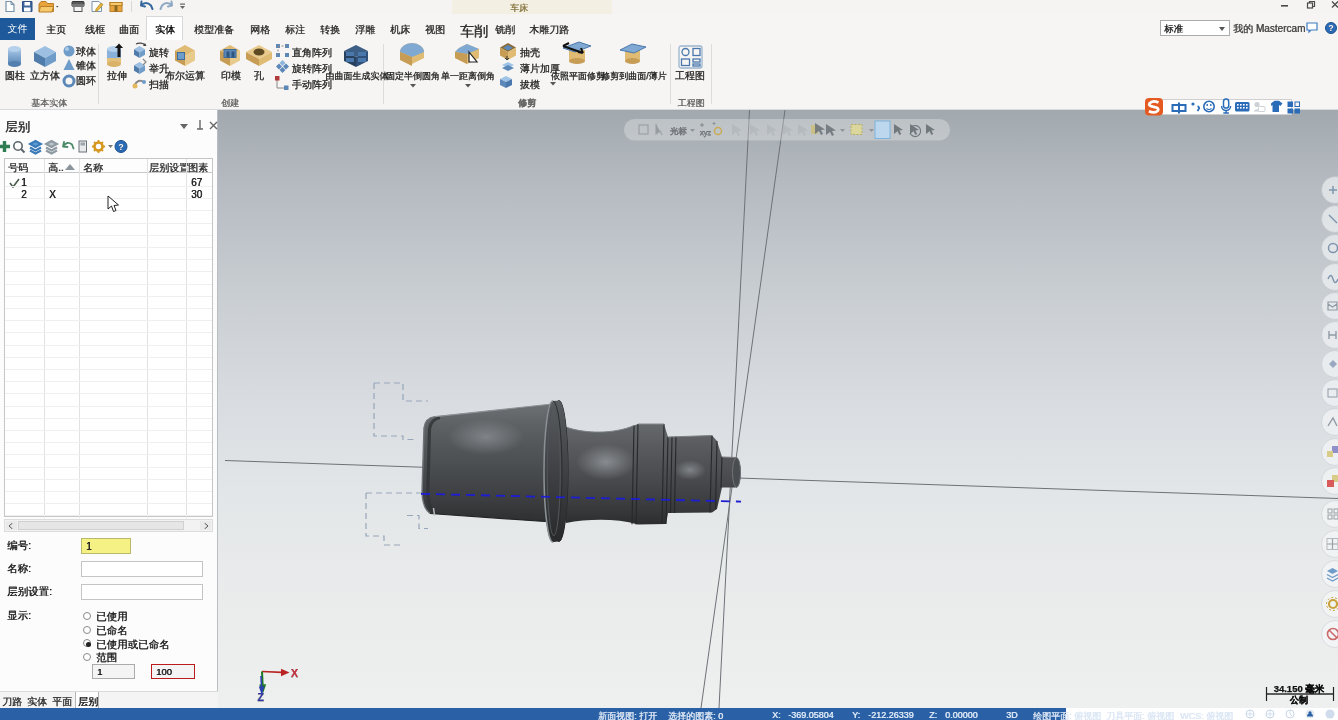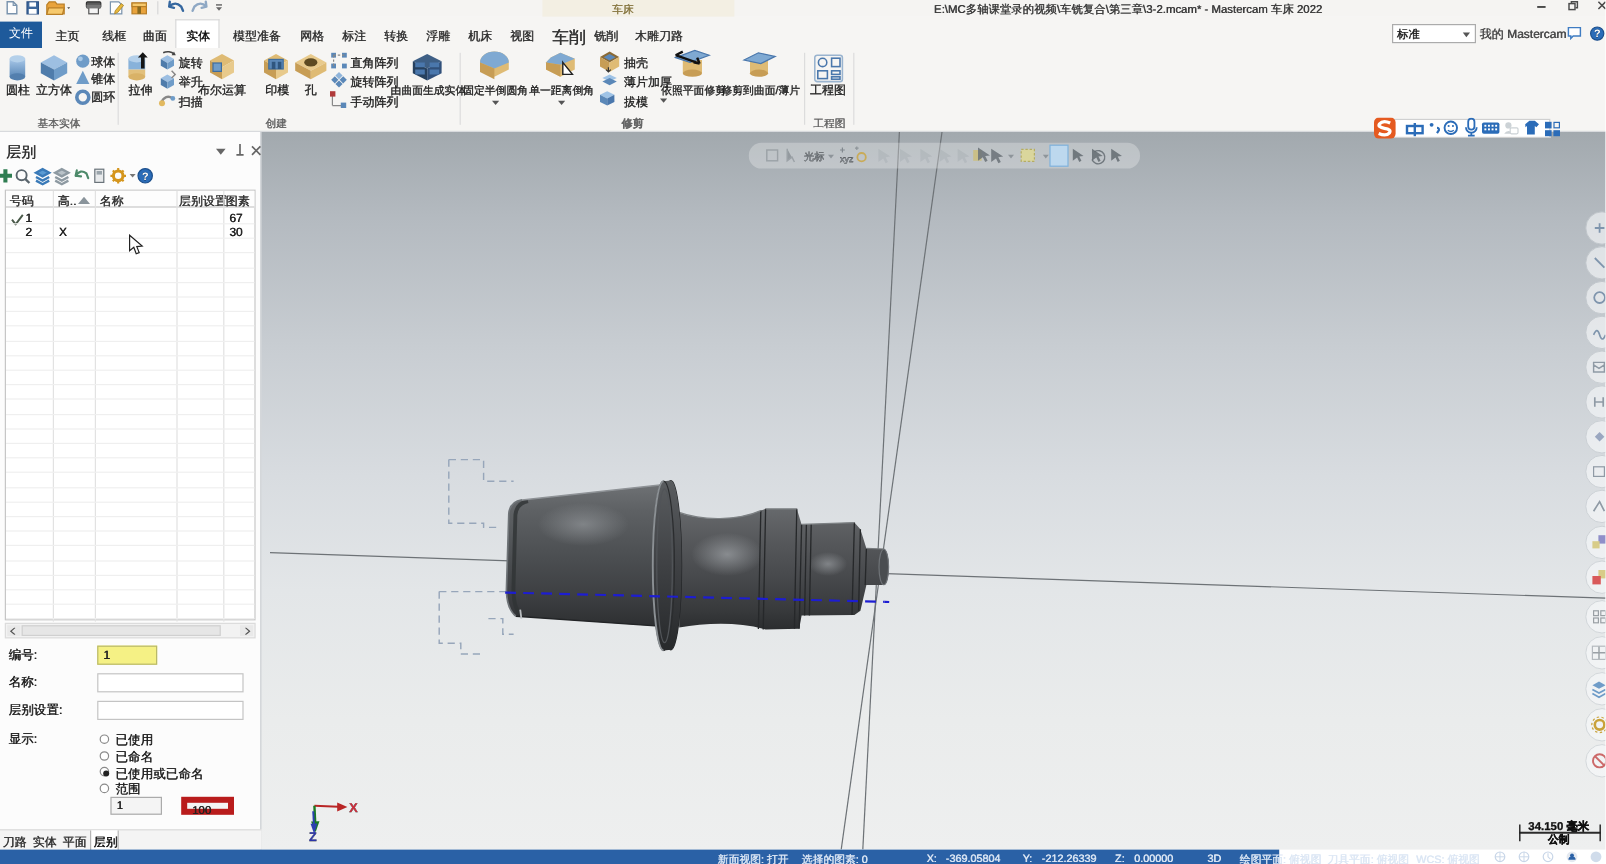--- a/index.html
+++ b/index.html
@@ -5,21 +5,20 @@
 html,body{width:1338px;height:720px;overflow:hidden;font-family:"Liberation Sans",sans-serif;position:relative;background:#fff}
 .ab{position:absolute}
 .txt{white-space:nowrap;text-shadow:0.4px 0 0 currentColor}
 svg text{stroke:currentColor;stroke-width:0.25px;paint-order:stroke}
 </style></head>
 <body>
 
 <div class="ab" id="titlebar" style="left:0;top:0;width:1338px;height:14px;background:#f5f4f2;">
   <div class="ab" style="left:452px;top:0;width:160px;height:14px;background:#f3efe3;"></div>
   <div class="ab txt" style="left:510px;top:2px;font-size:9px;color:#8a7a45;">车床</div>
-  <div class="ab txt" style="left:660px;top:2px;width:560px;text-align:center;font-size:9.5px;color:#3b3b3b;">E:\MC多轴课堂录的视频\车铣复合\第三章\3-2.mcam* - Mastercam 车床 2022</div>
   <svg class="ab" style="left:1280px;top:0" width="58" height="12">
     <rect x="1" y="5" width="7" height="1.6" fill="#4a4a4a"></rect>
     <rect x="27.5" y="3" width="5" height="5" fill="none" stroke="#4a4a4a" stroke-width="1.2"></rect>
     <path d="M29.5 3 v-1.5 h5 v5 h-1.5" fill="none" stroke="#4a4a4a" stroke-width="1.2"></path>
     <path d="M52 1.5 l6 6 m0 -6 l-6 6" stroke="#4a4a4a" stroke-width="1.3"></path>
   </svg>
   <div class="ab" id="qat" style="left:0;top:0;width:200px;height:14px;">
   <svg width="200" height="14" style="position:absolute;left:0;top:0">
 
     <path d="M6 1.5 h5 l3 3 v7 h-8 z" fill="#fdfdfd" stroke="#7a93ad" stroke-width="1.2"></path>
@@ -401,21 +400,21 @@
   <div class="ab" style="left:83px;top:515.5px;width:8px;height:8px;border:1px solid #8a8a8a;border-radius:50%;background:#fff"></div>
   <div class="ab txt" style="left:96px;top:514px;font-size:10.5px;color:#222;">已命名</div>
   <div class="ab" style="left:83px;top:529px;width:8px;height:8px;border:1px solid #8a8a8a;border-radius:50%;background:#fff"></div>
   <div class="ab" style="left:85.5px;top:531.5px;width:5px;height:5px;border-radius:50%;background:#222"></div>
   <div class="ab txt" style="left:96px;top:527.5px;font-size:10.5px;color:#222;">已使用或已命名</div>
   <div class="ab" style="left:83px;top:543px;width:8px;height:8px;border:1px solid #8a8a8a;border-radius:50%;background:#fff"></div>
   <div class="ab txt" style="left:96px;top:541px;font-size:10.5px;color:#222;">范围</div>
   <div class="ab" style="left:92px;top:554px;width:43px;height:15px;background:#f4f4f4;border:1px solid #ababab;">
       <span class="txt" style="position:absolute;left:4px;top:1px;font-size:9.5px;color:#222;">1</span>
     </div>
-  <div class="ab" style="left:151px;top:554px;width:44px;height:15px;background:#f4f4f4;border:5px solid #b91c1c;">
+  <div class="ab" style="left:151px;top:554px;width:44px;height:15px;background:#f4f4f4;border:1px solid #b91c1c;">
       <span class="txt" style="position:absolute;left:4px;top:1px;font-size:9.5px;color:#222;">100</span>
     </div>
 
   <div class="ab" style="left:0;top:581px;width:218px;height:17px;background:#f4f4f4;border-top:1px solid #dadada;">
     <div class="ab txt" style="left:2px;top:3px;font-size:10px;color:#333;">刀路</div>
     <div class="ab txt" style="left:27px;top:3px;font-size:10px;color:#333;">实体</div>
     <div class="ab txt" style="left:52px;top:3px;font-size:10px;color:#333;">平面</div>
     <div class="ab" style="left:75px;top:0;width:24px;height:17px;background:#fff;border:1px solid #b5b5b5;border-top:none;border-bottom:none;"></div>
     <div class="ab txt" style="left:78px;top:3px;font-size:10px;color:#111;">层别</div>
   </div>

